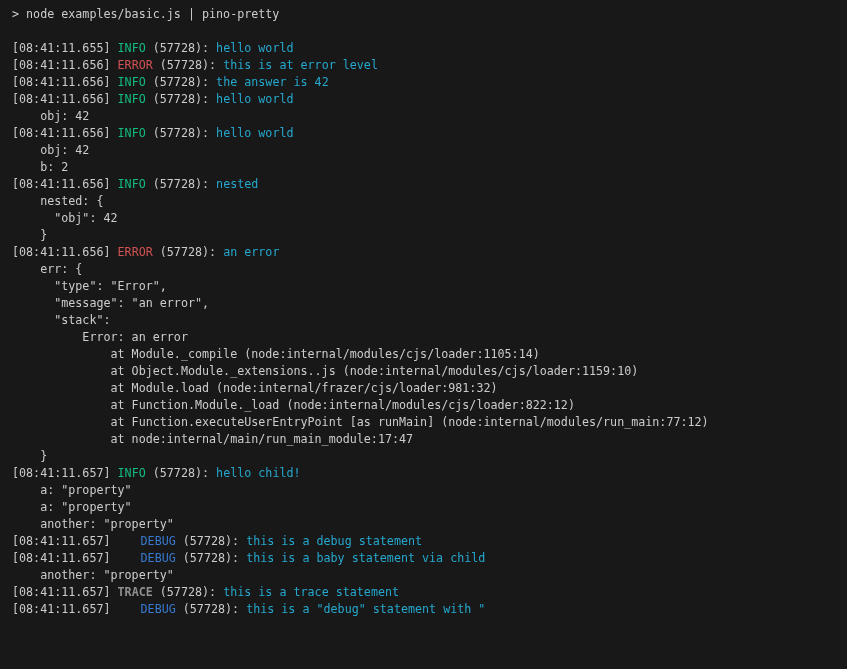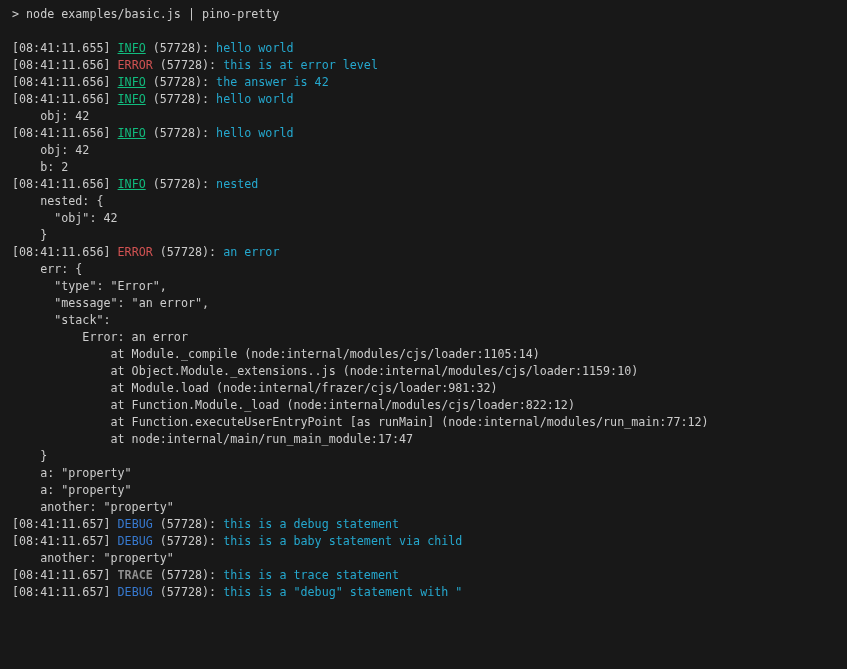--- a/index.html
+++ b/index.html
@@ -18,23 +18,23 @@
     font-family: "DejaVu Sans Mono", "Liberation Mono", monospace;
     font-size: 11.7px;
     line-height: 17px;
     letter-spacing: 0;
   }
   .line {
     white-space: pre;
     height: 17px;
   }
   .s-fg    { color: var(--fg,    #CCCCCC); }
-  .s-green { color: var(--green, #11BC7E); text-decoration: underline; }
+  .s-green { color: var(--green, #11BC7E); }
   .s-red   { color: var(--red,   #D05252); }
-  .s-blue  { color: var(--blue,  #3779CF); }
+  .s-blue  { color: var(--blue,  #3779CF); margin-left: 23px; }
   .s-cyan  { color: var(--cyan,  #25A8CE); }
   .s-gray  { color: var(--gray,  #909090); font-weight: bold; }
 </style>
 </head>
 <body>
 
 <div class="terminal" style="--bg: #181818; --fg: #CCCCCC; --green: #11BC7E; --red: #D05252; --blue: #3779CF; --cyan: #25A8CE; --gray: #909090;">
     <div class="line"><span class="s-fg">&gt; node examples/basic.js | pino-pretty</span></div>
     <div class="line"></div>
     <div class="line"><span class="s-fg">[08:41:11.655] </span><span class="s-green">INFO</span><span class="s-fg"> (57728): </span><span class="s-cyan">hello world</span></div>
@@ -55,20 +55,21 @@
     <div class="line"><span class="s-fg">      "message": "an error",</span></div>
     <div class="line"><span class="s-fg">      "stack":</span></div>
     <div class="line"><span class="s-fg">          Error: an error</span></div>
     <div class="line"><span class="s-fg">              at Module._compile (node:internal/modules/cjs/loader:1105:14)</span></div>
     <div class="line"><span class="s-fg">              at Object.Module._extensions..js (node:internal/modules/cjs/loader:1159:10)</span></div>
     <div class="line"><span class="s-fg">              at Module.load (node:internal/frazer/cjs/loader:981:32)</span></div>
     <div class="line"><span class="s-fg">              at Function.Module._load (node:internal/modules/cjs/loader:822:12)</span></div>
     <div class="line"><span class="s-fg">              at Function.executeUserEntryPoint [as runMain] (node:internal/modules/run_main:77:12)</span></div>
     <div class="line"><span class="s-fg">              at node:internal/main/run_main_module:17:47</span></div>
     <div class="line"><span class="s-fg">    }</span></div>
+    <div class="line"><span class="s-fg">[08:41:11.657] </span><span class="s-green">INFO</span><span class="s-fg"> (57728): </span><span class="s-cyan">hello child!</span></div>
     <div class="line"><span class="s-fg">    a: "property"</span></div>
     <div class="line"><span class="s-fg">    a: "property"</span></div>
     <div class="line"><span class="s-fg">    another: "property"</span></div>
     <div class="line"><span class="s-fg">[08:41:11.657] </span><span class="s-blue">DEBUG</span><span class="s-fg"> (57728): </span><span class="s-cyan">this is a debug statement</span></div>
     <div class="line"><span class="s-fg">[08:41:11.657] </span><span class="s-blue">DEBUG</span><span class="s-fg"> (57728): </span><span class="s-cyan">this is a baby statement via child</span></div>
     <div class="line"><span class="s-fg">    another: "property"</span></div>
     <div class="line"><span class="s-fg">[08:41:11.657] </span><span class="s-gray">TRACE</span><span class="s-fg"> (57728): </span><span class="s-cyan">this is a trace statement</span></div>
     <div class="line"><span class="s-fg">[08:41:11.657] </span><span class="s-blue">DEBUG</span><span class="s-fg"> (57728): </span><span class="s-cyan">this is a "debug" statement with "</span></div>
   </div>
 

